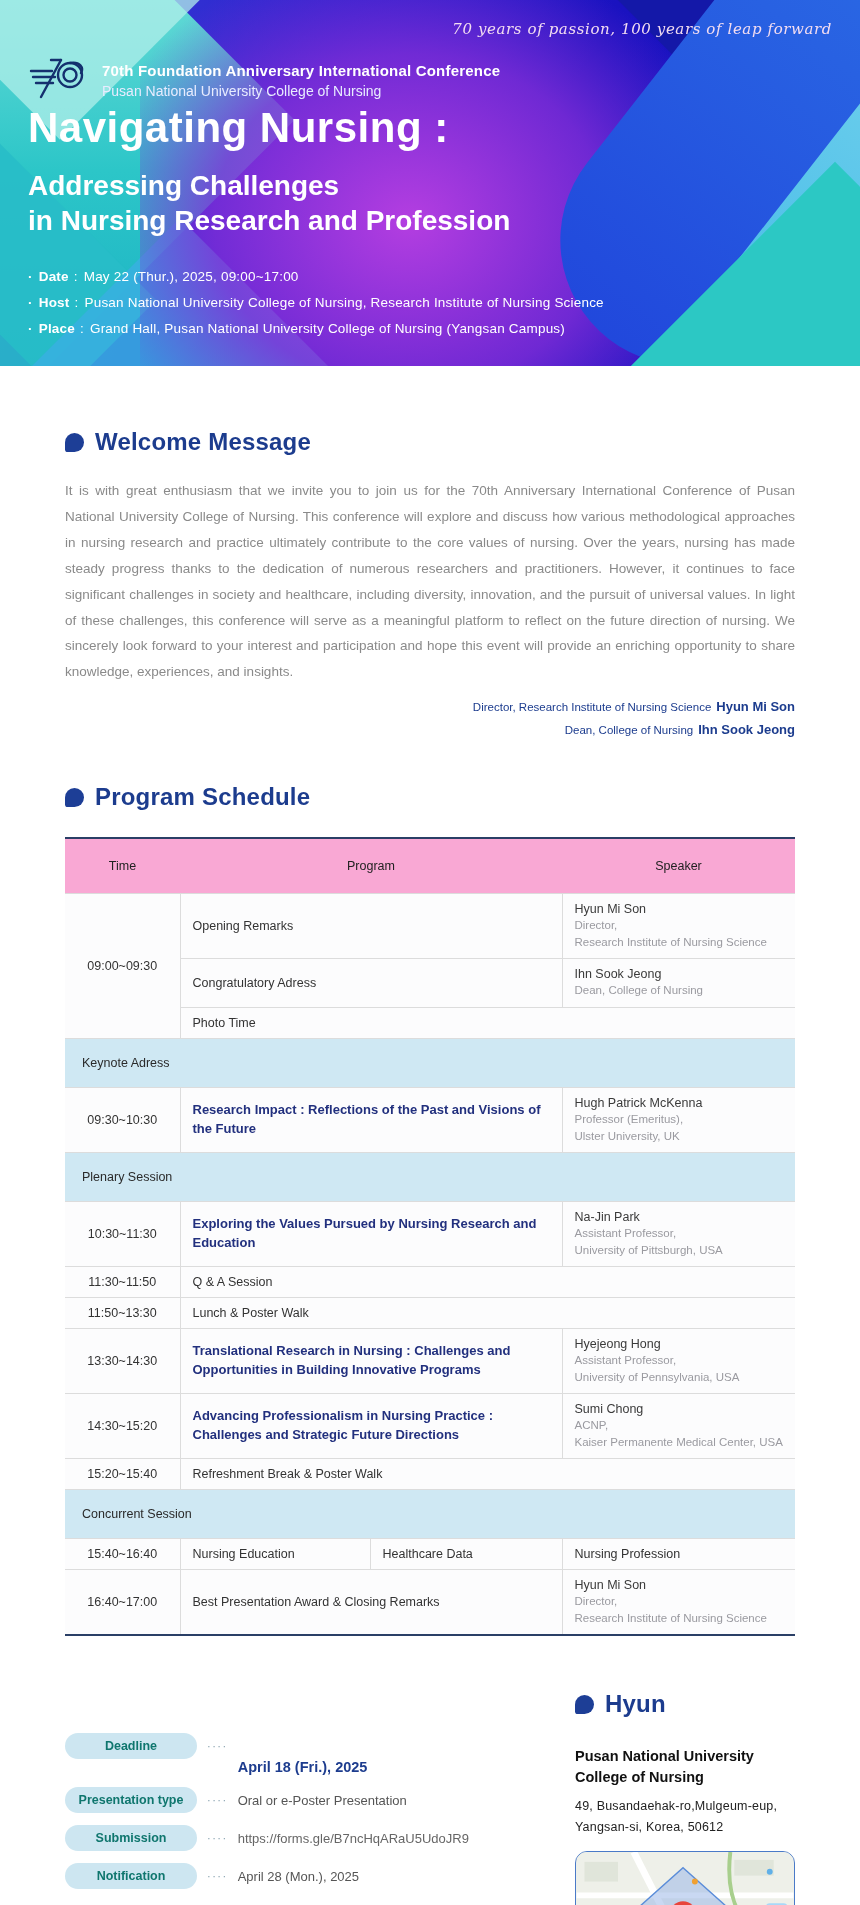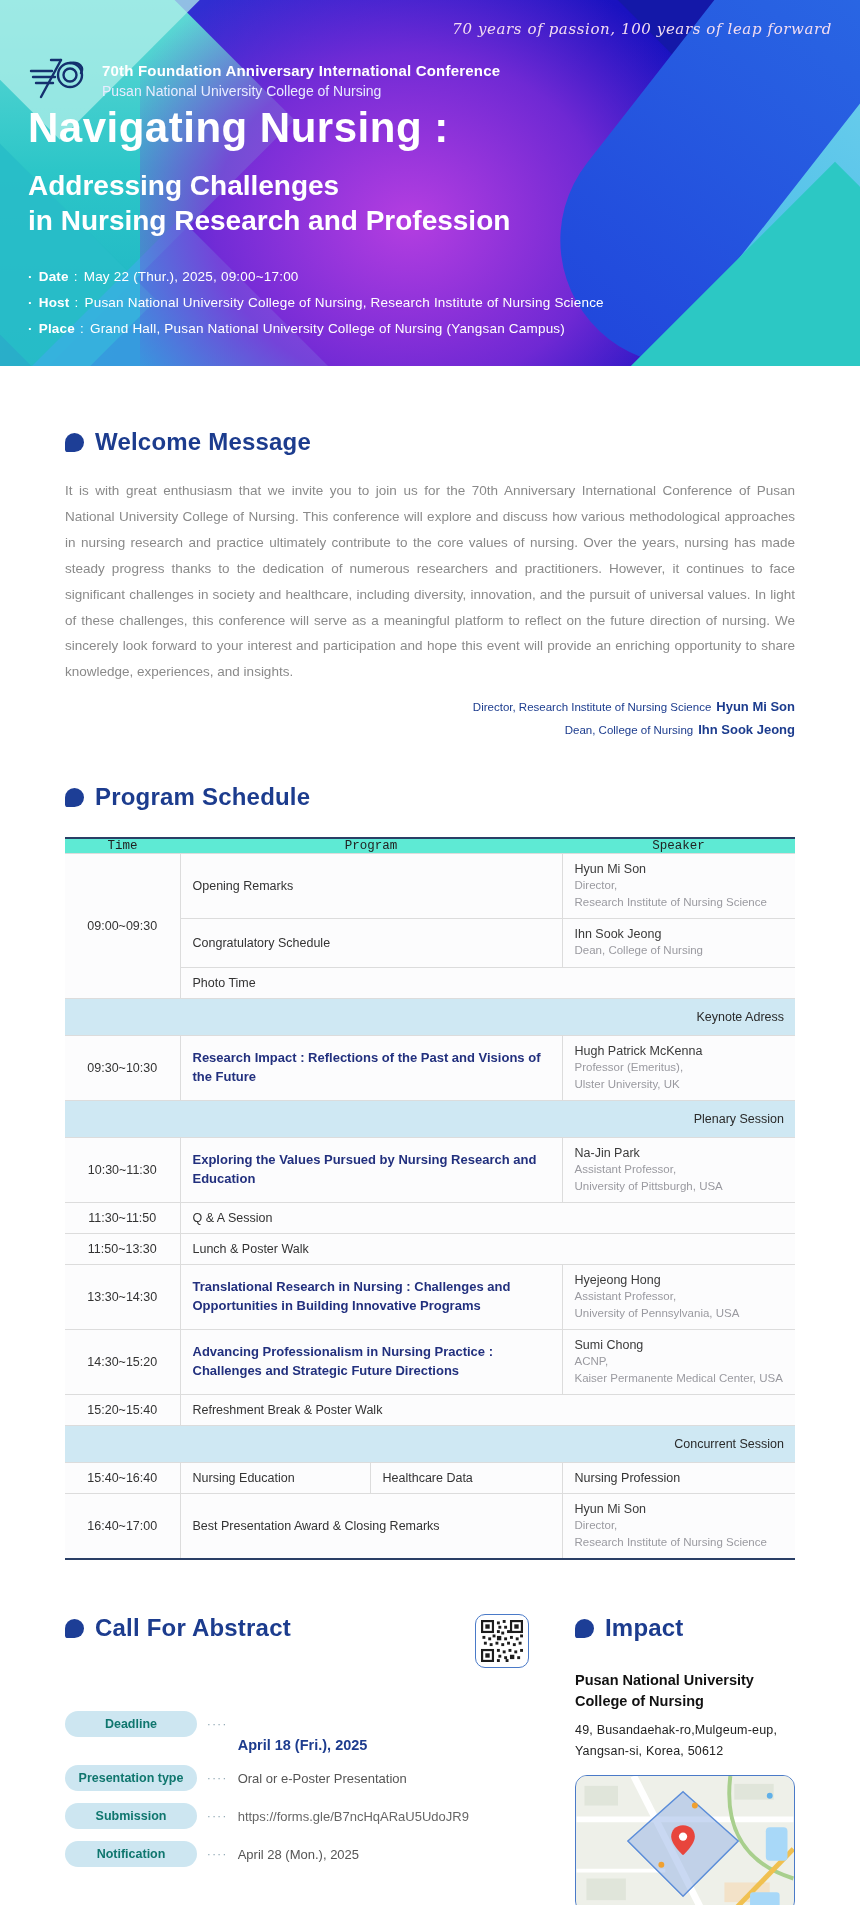--- a/index.html
+++ b/index.html
@@ -57,28 +57,28 @@
   .welcome-body { margin-top:22px; font-size:13.5px; line-height:1.92; color:#8a8a8a; text-align:justify; }
   .sigs { margin-top:14px; text-align:right; }
   .sig { font-size:11.5px; color:#1c3c8e; margin-top:8px; }
   .sig b { font-size:13px; margin-left:5px; }
 
   
   .schedule { margin-top:46px; }
   table.prog { width:100%; border-collapse:collapse; margin-top:26px;
     border-top:2px solid #2a3f66; border-bottom:2px solid #2a3f66; font-size:12.5px; }
   table.prog td, table.prog th { border-top:1px solid #dcdcdc; padding:8px 12px; vertical-align:middle; background:#fcfcfd; }
-  table.prog th { background:#5eead4; color:#222; font-weight:normal; text-align:center; padding:0 6px;font-family:Liberation Mono, monospace; }
+  table.prog th { background:#f9a8d4; color:#222; font-weight:normal; text-align:center; padding:20px 6px; }
   td.vline { border-left:1px solid #dcdcdc; }
   td.time { text-align:center; color:#333; white-space:nowrap; }
   td.prog-cell { color:#333; }
   .prog-bold { color:#22307e; font-weight:bold; font-size:13px; line-height:1.45; }
   .sp-name { color:#3a3a3a; font-size:12.5px; }
   .sp-sub { color:#9a9aa0; font-size:11.5px; line-height:1.4; margin-top:1px; }
-  tr.section-row td { background:#cfe8f3; text-align:right; color:#2a2a2a; padding:11px; }
+  tr.section-row td { background:#cfe8f3; text-align:left; color:#2a2a2a; padding:17px; }
 
   
   .bottom { display:flex; margin-top:54px; padding:0 65px; gap:46px; }
   .col-left { width:464px; flex:0 0 auto; }
   .col-right { width:220px; flex:0 0 auto; }
   .head-qr { display:flex; align-items:flex-start; justify-content:space-between; }
   .qr-frame { width:54px; height:54px; border:1.5px solid #4a7ac8; border-radius:10px; padding:5px; background:#fff; }
   .qr-frame svg { width:100%; height:100%; display:block; }
   .info-rows { margin-top:26px; }
   .info-row { display:flex; align-items:center; margin-bottom:12px; }
@@ -247,21 +247,21 @@
     <tr>
       <td class="time" rowspan="3">09:00~09:30</td>
       <td colspan="2" class="vline prog-cell">Opening Remarks</td>
       <td class="vline">
         <div class="sp-name">Hyun Mi Son</div>
         <div class="sp-sub">Director,</div>
         <div class="sp-sub">Research Institute of Nursing Science</div>
       </td>
     </tr>
     <tr>
-      <td colspan="2" class="vline prog-cell">Congratulatory Schedule</td>
+      <td colspan="2" class="vline prog-cell">Congratulatory Adress</td>
       <td class="vline">
         <div class="sp-name">Ihn Sook Jeong</div>
         <div class="sp-sub">Dean, College of Nursing</div>
       </td>
     </tr>
     <tr>
       <td colspan="3" class="vline prog-cell">Photo Time</td>
     </tr>
     <tr class="section-row">
       <td colspan="4">Keynote Adress</td>
@@ -343,31 +343,20 @@
         <div class="sp-sub">Research Institute of Nursing Science</div>
       </td>
     </tr>
   </tbody>
     </table>
 </div>
 
 <div class="bottom">
   <div class="col-left">
 
-    <div class="head-qr">
-      <div class="sec-head">
-        <span class="bub"></span>
-        <span class="t">Call For Abstract</span>
-      </div>
-      <div class="qr-frame">
-          <svg viewBox="0 0 29 29">
-            <use href="#qrsym"></use>
-          </svg>
-        </div>
-    </div>
 
     <div class="info-rows">
       <div class="info-row">
         <span class="pill">Deadline</span>
         <span class="leader">····</span>
         <span class="val hl">April 18 (Fri.), 2025</span>
       </div>
       <div class="info-row">
         <span class="pill">Presentation type</span>
         <span class="leader">····</span>
@@ -397,21 +386,21 @@
             </svg>
           </div>
       </div>
 
     </div>
   </div>
 
   <div class="col-right">
     <div class="sec-head">
       <span class="bub"></span>
-      <span class="t">Impact</span>
+      <span class="t">Hyun</span>
     </div>
     <div class="venue-name">
       <div>Pusan National University</div>
       <div>College of Nursing</div>
     </div>
     <div class="venue-addr">
       <div>49, Busandaehak-ro,Mulgeum-eup,</div>
       <div>Yangsan-si, Korea, 50612</div>
     </div>
 

